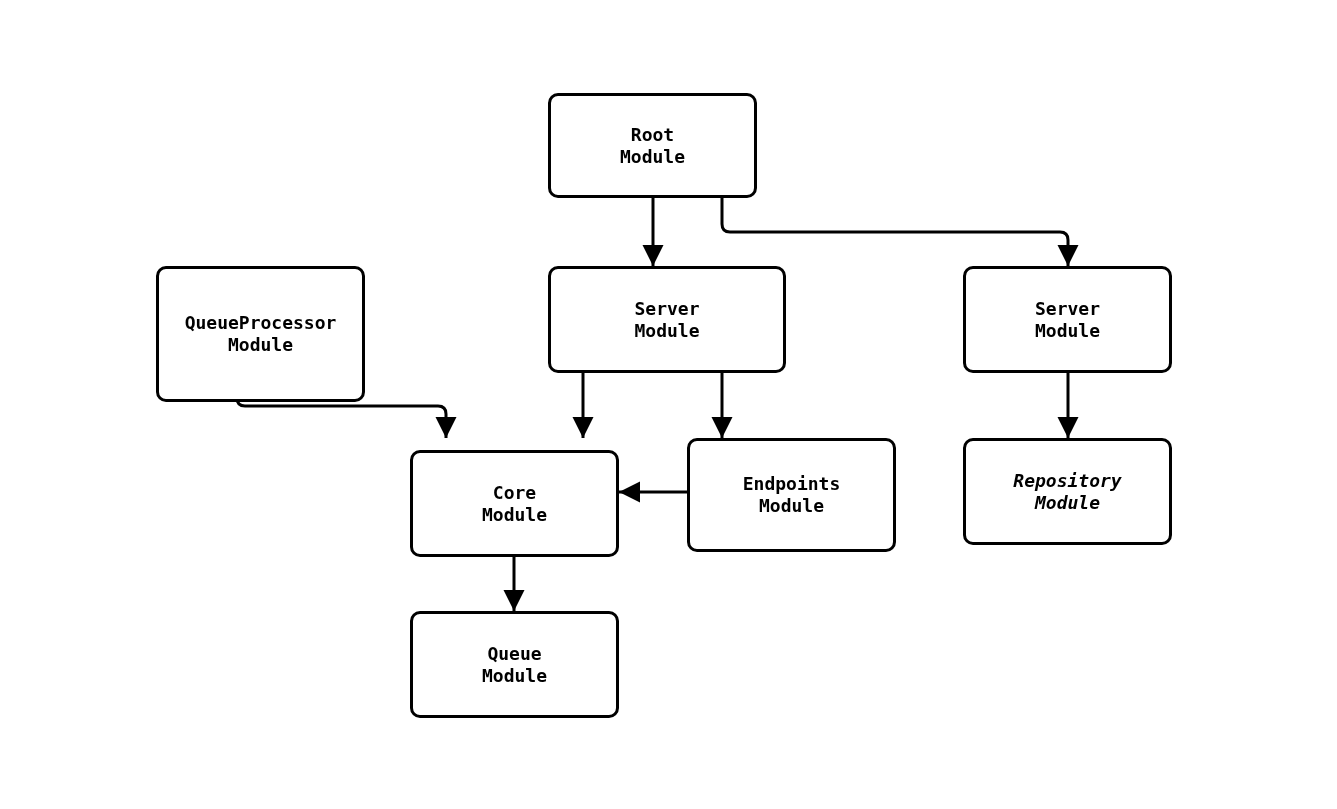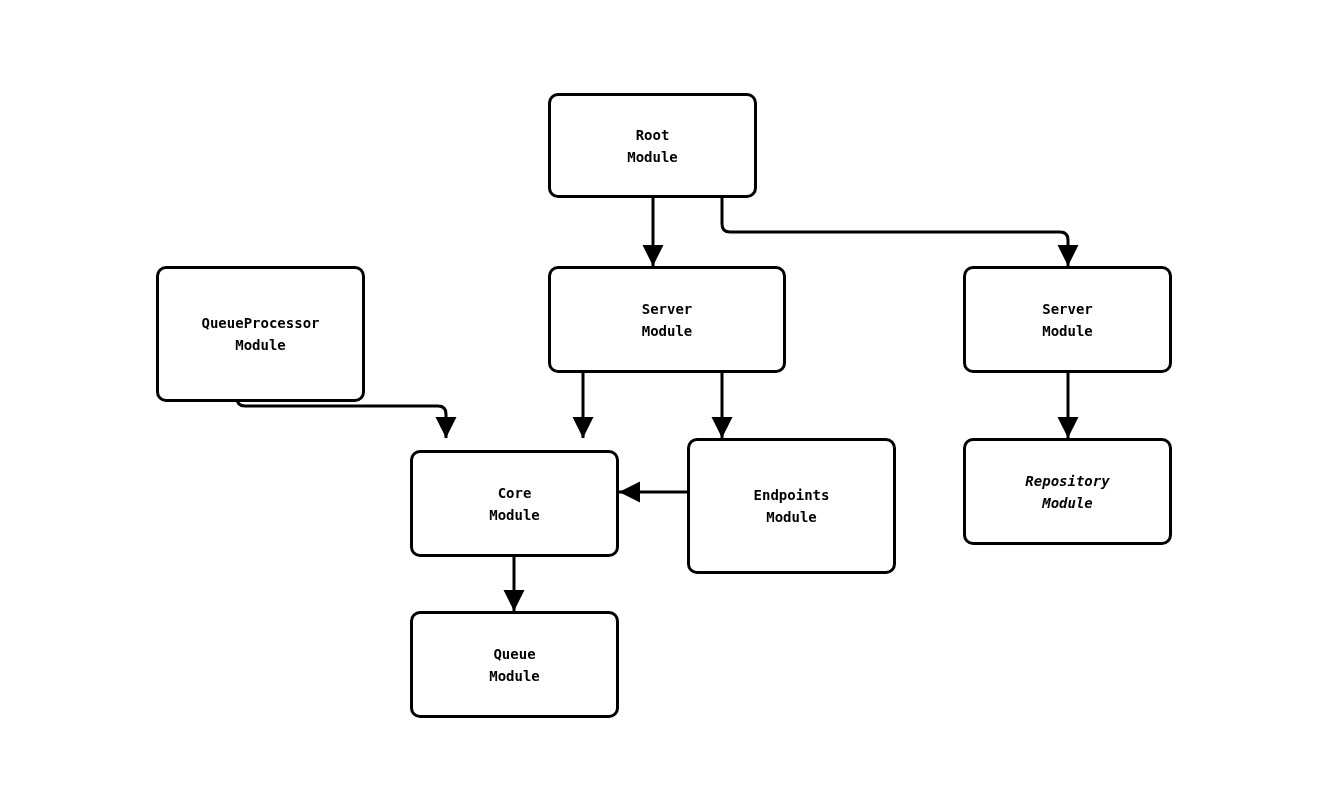--- a/index.html
+++ b/index.html
@@ -30,21 +30,21 @@
     border-radius: 10px;
     display: flex;
     flex-direction: column;
     align-items: center;
     justify-content: center;
     text-align: center;
   }
   .node-line {
     font-family: "DejaVu Sans Mono", monospace;
     font-weight: bold;
-    font-size: 14px;
+    font-size: 18px;
     line-height: 22px;
     color: #000000;
     white-space: nowrap;
   }
   .edge-path {
     fill: none;
     stroke: #000000;
     stroke-width: 3px;
   }
 </style>
@@ -83,21 +83,21 @@
         <div class="node-line">Module</div>
       </div>
       <div class="node" style="left: 963px; top: 266px; width: 209px; height: 107px; background: rgb(255, 255, 255); border-color: rgb(0, 0, 0);">
         <div class="node-line">Server</div>
         <div class="node-line">Module</div>
       </div>
       <div class="node" style="left: 410px; top: 438px; width: 209px; height: 107px; background: rgb(255, 255, 255); border-color: rgb(0, 0, 0); margin-top: 12px;">
         <div class="node-line">Core</div>
         <div class="node-line">Module</div>
       </div>
-      <div class="node" style="left: 687px; top: 438px; width: 209px; height: 136px; background: rgb(255, 255, 255); border-color: rgb(0, 0, 0);">
+      <div class="node" style="left: 687px; top: 438px; width: 209px; height: 114px; background: rgb(255, 255, 255); border-color: rgb(0, 0, 0);">
         <div class="node-line">Endpoints</div>
         <div class="node-line">Module</div>
       </div>
       <div class="node" style="left: 963px; top: 438px; width: 209px; height: 107px; background: rgb(255, 255, 255); border-color: rgb(0, 0, 0); font-style: italic;">
         <div class="node-line">Repository</div>
         <div class="node-line">Module</div>
       </div>
       <div class="node" style="left: 410px; top: 611px; width: 209px; height: 107px; background: rgb(255, 255, 255); border-color: rgb(0, 0, 0);">
         <div class="node-line">Queue</div>
         <div class="node-line">Module</div>

